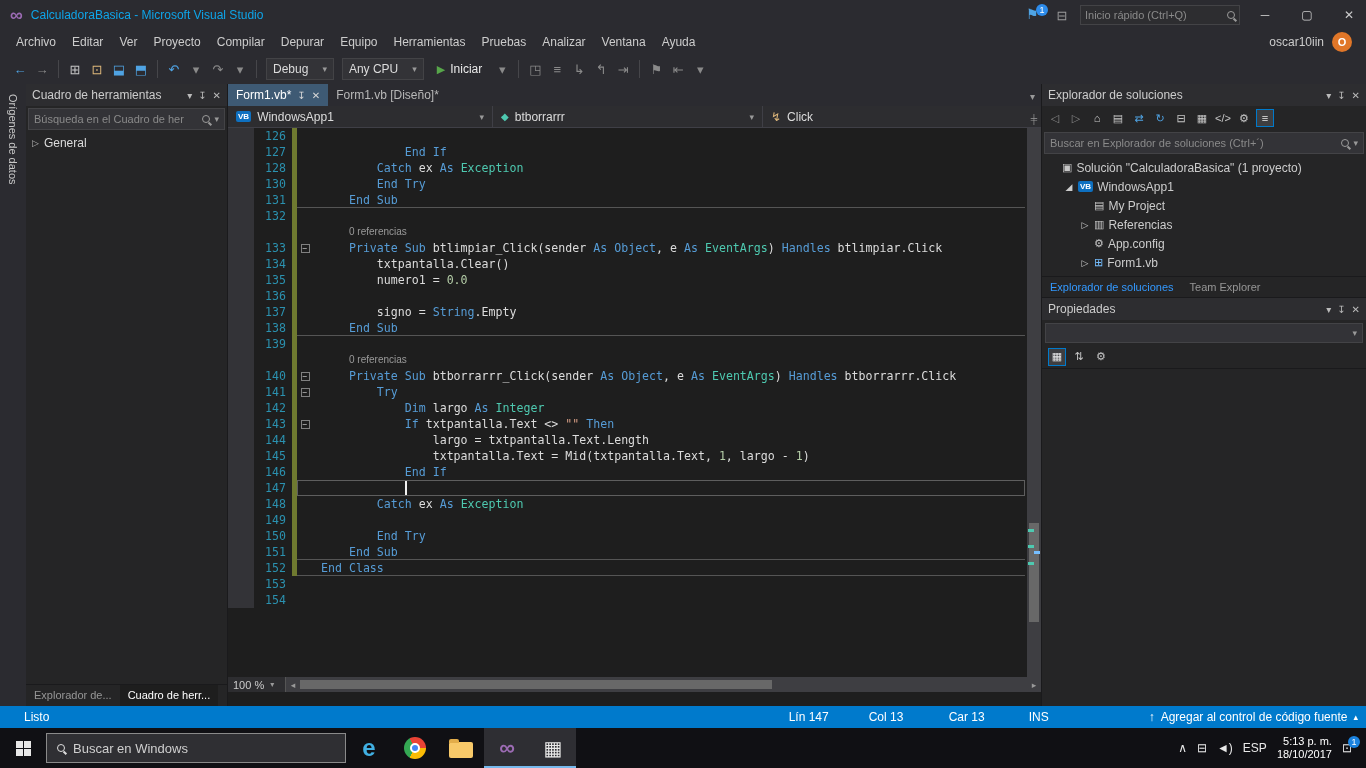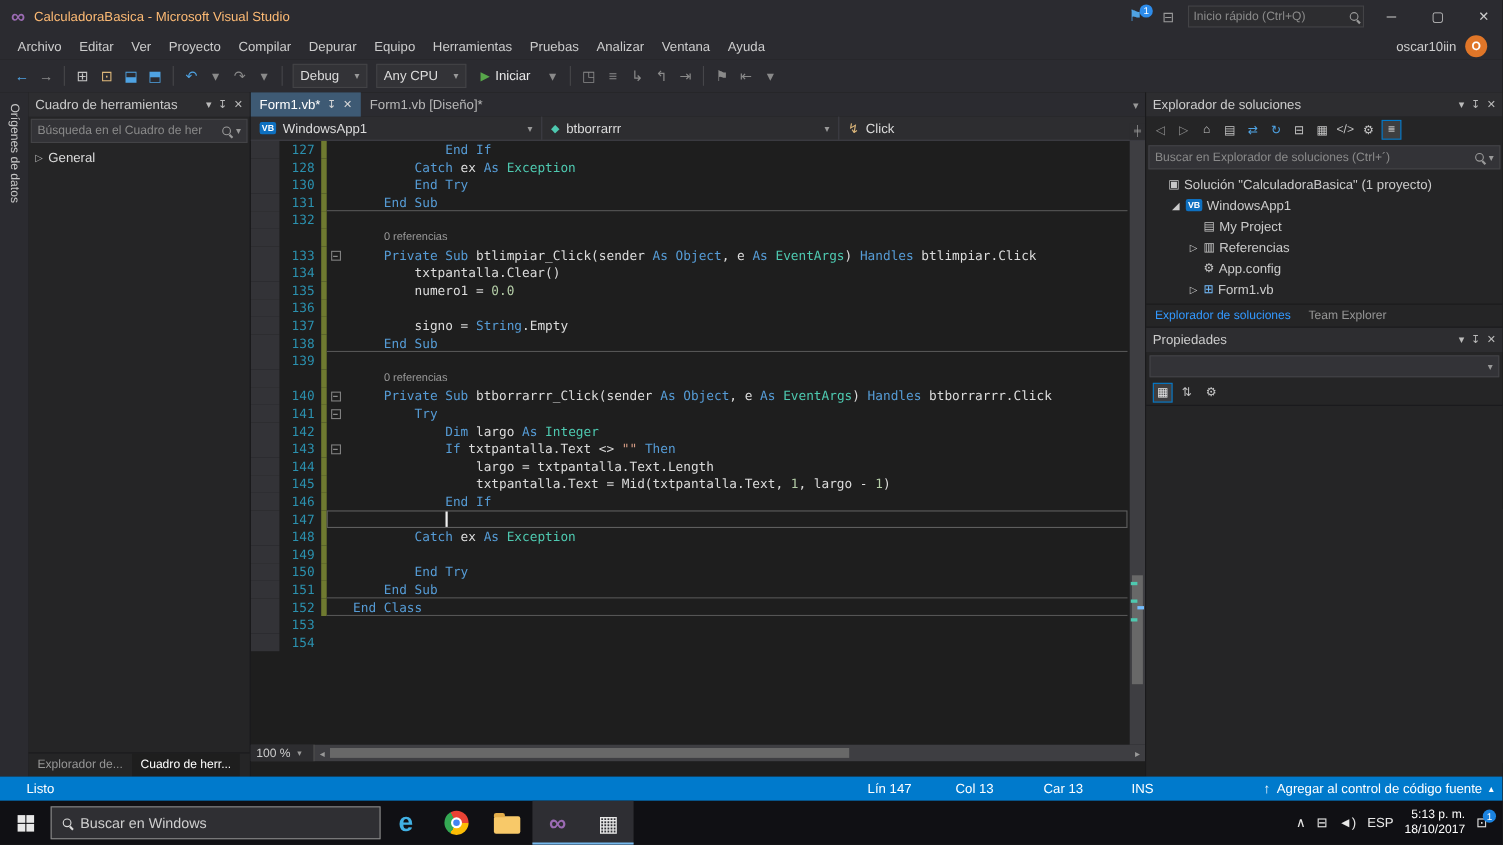--- a/index.html
+++ b/index.html
@@ -2,21 +2,21 @@
 <html><head>
 <meta charset="utf-8">
 <style>
   *{box-sizing:border-box;margin:0;padding:0}
   html,body{width:1366px;height:768px;overflow:hidden}
   body{background:#1E1E1E;font-family:"Liberation Sans",sans-serif;font-size:12px;color:#CCCCCC;position:relative}
   .abs{position:absolute}
   
   #titlebar{left:0;top:0;width:1366px;height:30px;background:#2B2B30;display:flex;align-items:center}
   .vslogo{font-size:18px;color:#9B6BB3;margin:0 8px 0 10px;font-weight:bold}
-  #titlebar .title{color:#fdba74;font-size:12px}
+  #titlebar .title{color:#0ea5e9;font-size:12px}
   #titlebar .right{margin-left:auto;display:flex;align-items:center;gap:8px}
   .flagwrap{position:relative;width:18px;height:18px}
   .flagwrap .flag{color:#4FA3E3;font-size:14px}
   .flagwrap .badge{position:absolute;right:-4px;top:-2px;background:#2D8CEB;color:#fff;border-radius:50%;width:12px;height:12px;font-size:9px;line-height:12px;text-align:center}
   .qlbox{width:160px;height:20px;background:#2D2D30;border:1px solid #434346;display:flex;align-items:center;padding:0 4px}
   .qlbox input{flex:1;background:transparent;border:0;outline:0;color:#CCC;font-size:11px;font-family:"Liberation Sans",sans-serif}
   .qlbox input::placeholder{color:#8A8A8A}
   .mag{display:inline-block;width:8px;height:8px;border:1.4px solid #9A9A9A;border-radius:50%;position:relative;flex:none}
   .mag::after{content:"";position:absolute;width:1.6px;height:4px;background:#9A9A9A;left:6px;top:6px;transform:rotate(-45deg)}
   .winbtn{width:34px;height:28px;text-align:center;line-height:28px;color:#CCC;font-size:12px}
@@ -262,20 +262,27 @@
     <div class="navdd" style="border-right:0">
       <span style="color:#DCB67A">↯</span>
       <span>Click</span>
       <span class="chev">▾</span>
     </div>
   </div>
   <div id="codearea">
     <div id="code-rows">
         <div class="crow">
           <span class="gmargin"></span>
+          <span class="lnum">126</span>
+          <span class="chbar on"></span>
+          <span class="foldcol"></span>
+          <span class="ltext"></span>
+        </div>
+        <div class="crow">
+          <span class="gmargin"></span>
           <span class="lnum">127</span>
           <span class="chbar on"></span>
           <span class="foldcol"></span>
           <span class="ltext"><span class="tk-k">            End If</span></span>
         </div>
         <div class="crow">
           <span class="gmargin"></span>
           <span class="lnum">128</span>
           <span class="chbar on"></span>
           <span class="foldcol"></span>

